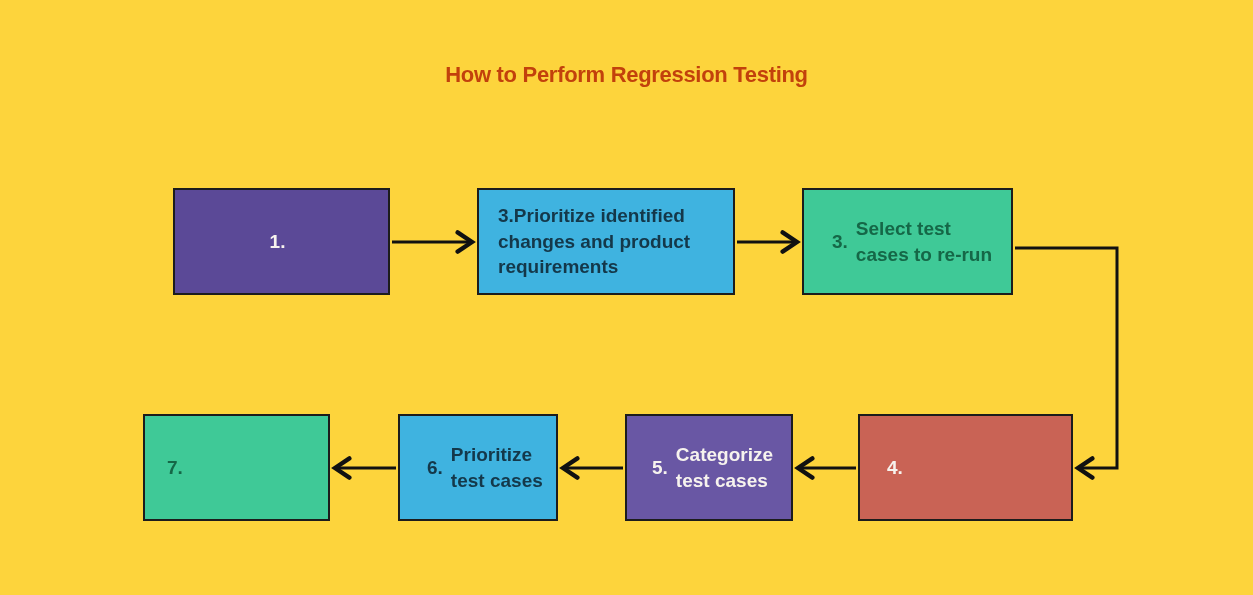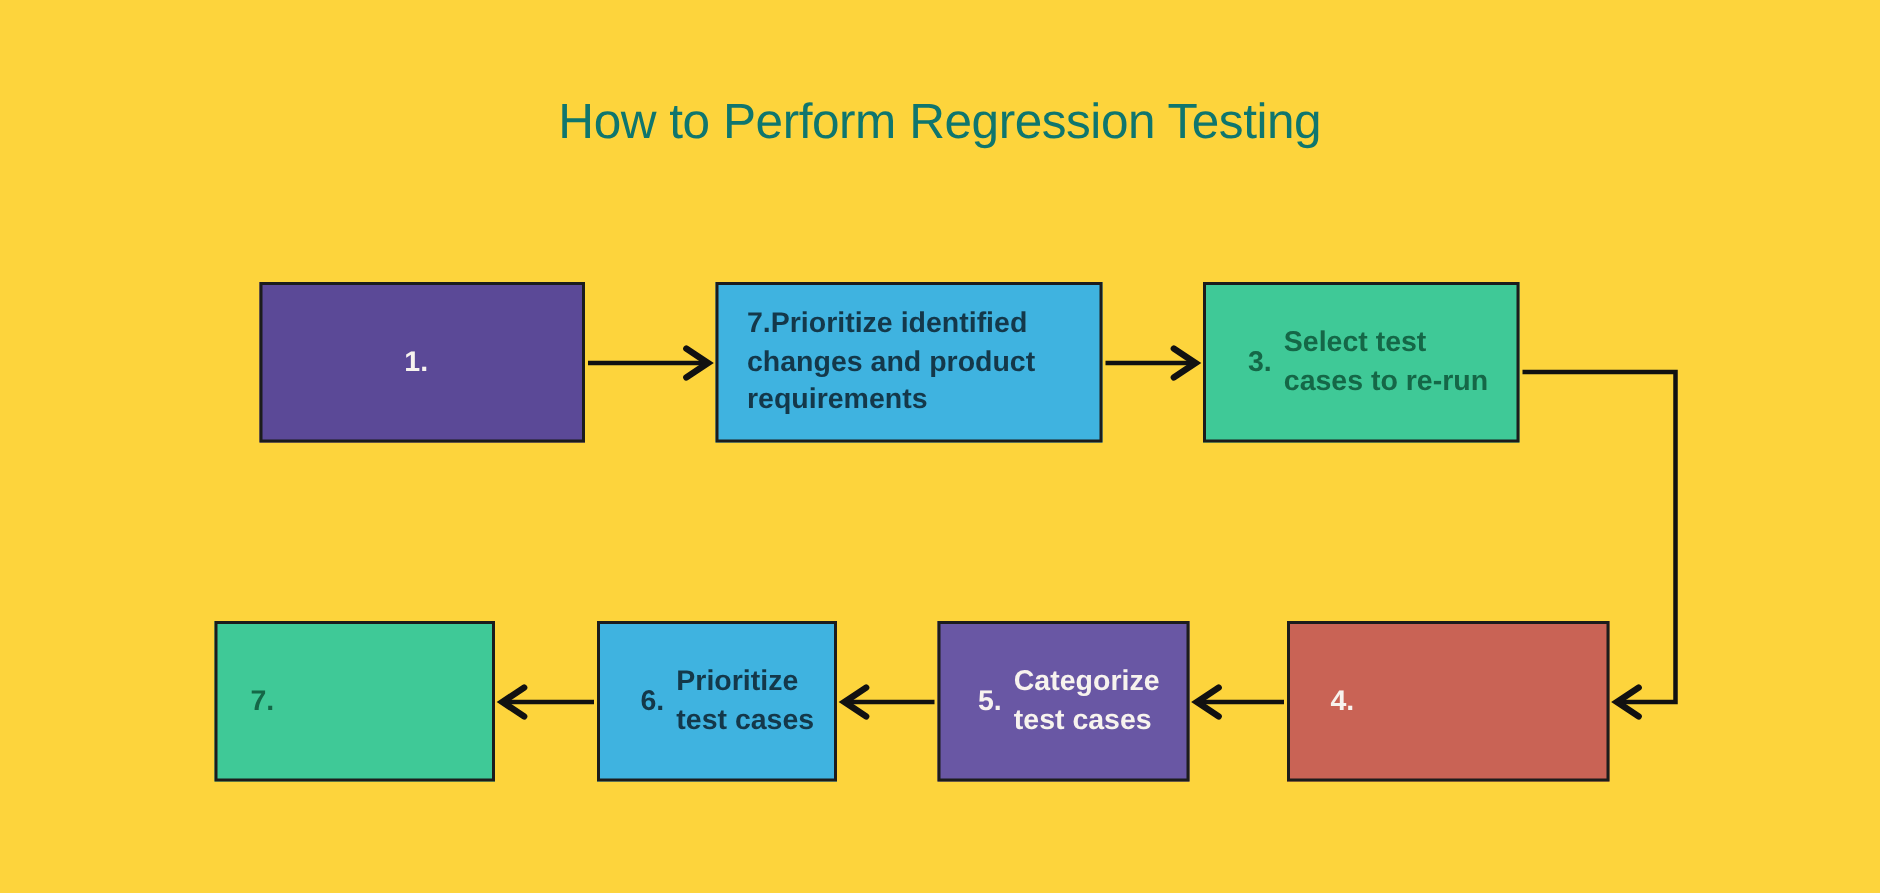--- a/index.html
+++ b/index.html
@@ -8,23 +8,23 @@
     width:1253px;height:595px;
     background:#fdd43c;
     font-family:"Liberation Sans", sans-serif;
     overflow:hidden;
   }
   .title{
     position:absolute;
     top:62px;left:0;width:100%;
     margin:0;
     text-align:center;
-    font-size:33px;
-    font-weight:400;
-    color:#0f766e;
+    font-size:22px;
+    font-weight:700;
+    color:#c2410c;
     letter-spacing:-0.3px;
   }
   .arrow-layer{
     position:absolute;inset:0;
     width:1253px;height:595px;
   }
   .box{
     position:absolute;
     box-sizing:border-box;
     border:2px solid #1c1c1c;
@@ -68,21 +68,21 @@
     <line x1="623" y1="468" x2="563" y2="468" stroke="#111111" stroke-width="3" marker-end="url(#ah)"></line>
     <line x1="396" y1="468" x2="335" y2="468" stroke="#111111" stroke-width="3" marker-end="url(#ah)"></line>
   </svg>
 
   <div class="box box1">
     <span class="num">1.</span>
   </div>
 
   <div class="box box2">
 
-    <span class="txt">7.Prioritize identified
+    <span class="txt">3.Prioritize identified
 changes and product
 requirements</span>
   </div>
 
   <div class="box box3">
     <span class="num">3.</span>
     <span class="txt">Select test
 cases to re-run</span>
   </div>
 

